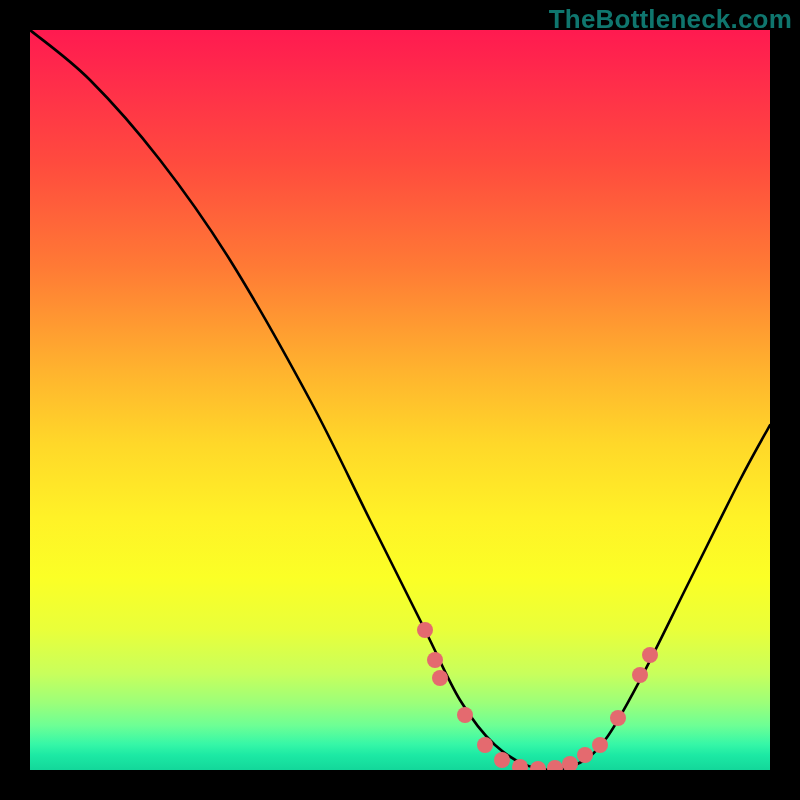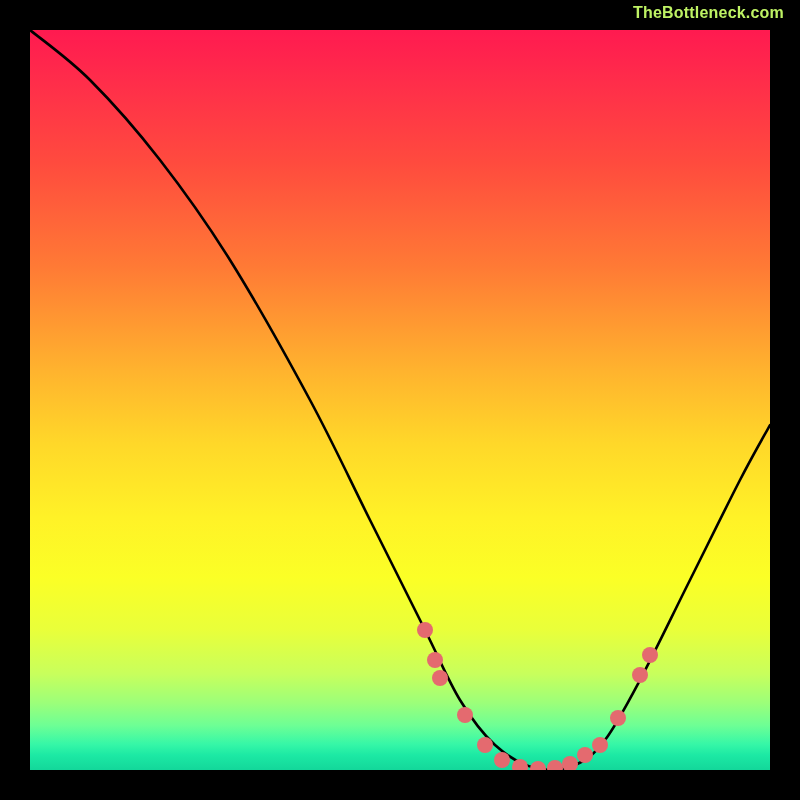--- a/index.html
+++ b/index.html
@@ -6,23 +6,23 @@
   html, body { width: 800px; height: 800px; background: #000; font-family: Arial, sans-serif; }
   .frame {
     position: relative;
     width: 800px;
     height: 800px;
     background: #000;
   }
   .watermark {
     position: absolute;
     top: 4px;
-    right: 16px;
-    color: #bef264;
-    font-size: 16px;
+    right: 8px;
+    color: #0f766e;
+    font-size: 26px;
     font-weight: 600;
     letter-spacing: 0.2px;
     z-index: 5;
   }
   .plot-area {
     position: absolute;
     left: 30px;
     top: 30px;
     width: 740px;
     height: 740px;

